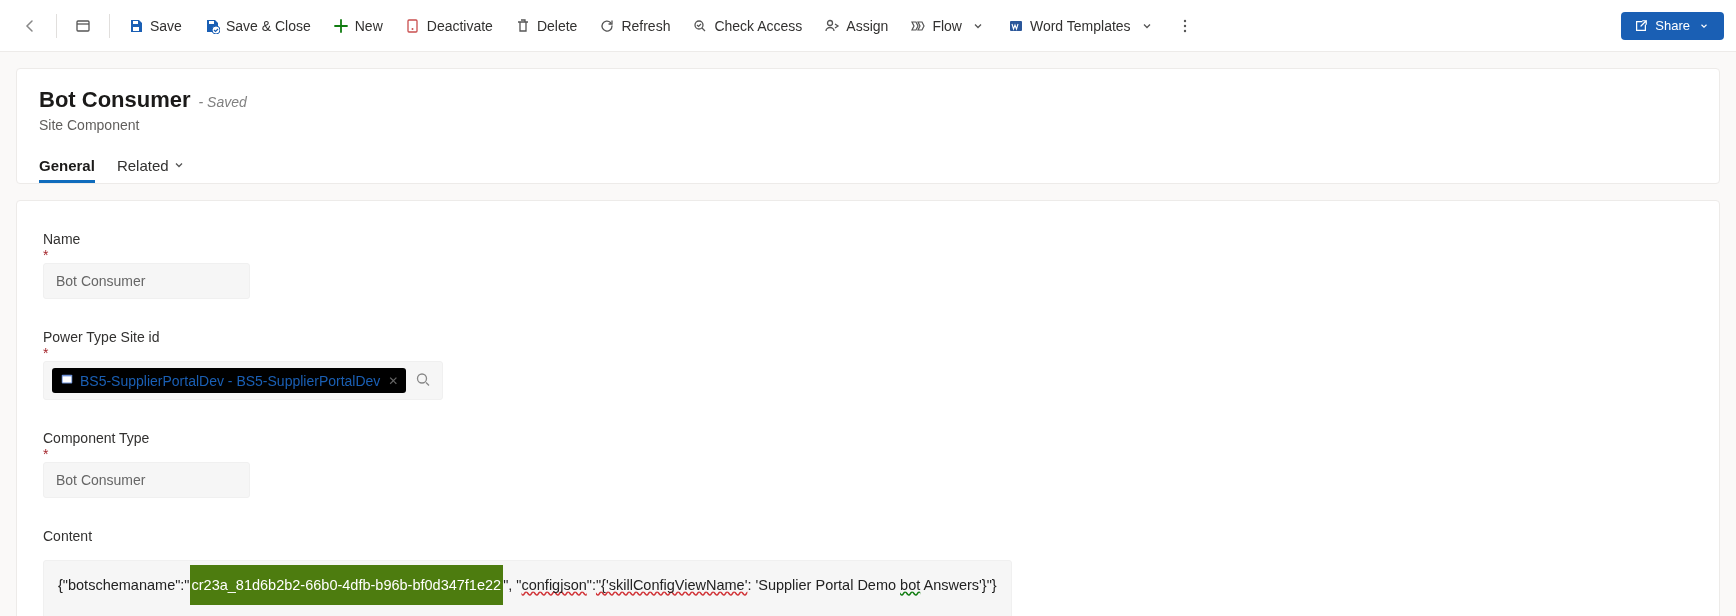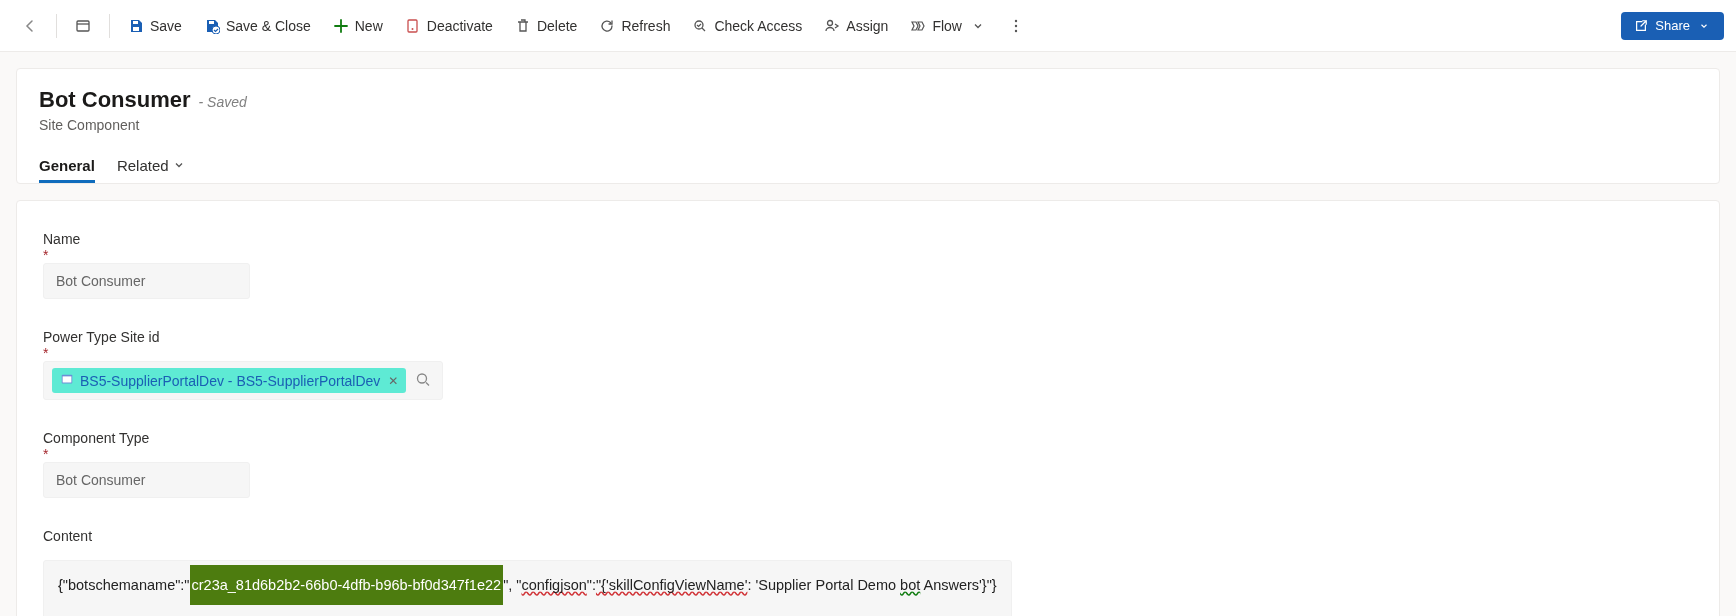--- a/index.html
+++ b/index.html
@@ -113,21 +113,21 @@
     border: 1px solid #f0f0f0;
     border-radius: 3px;
     padding: 6px 36px 6px 8px;
     display: flex;
     align-items: center;
   }
   .lookup-chip {
     display: inline-flex;
     align-items: center;
     gap: 6px;
-    background: #5eead4;
+    background: #000000;
     color: #1a5fb4;
     padding: 4px 8px;
     border-radius: 3px;
     font-size: 14px;
   }
   .lookup-chip .remove {
     color: #666;
     cursor: pointer;
     font-size: 12px;
     margin-left: 2px;
@@ -260,20 +260,34 @@
     </span>
     <span>Assign</span>
   </button>
   <button class="btn">
     <span class="icon">
       <svg width="16" height="16" viewBox="0 0 16 16">
           <path d="M2 4h4l2 4-2 4H2l2-4zM8 4h4l2 4-2 4H8l2-4z" stroke="#555" stroke-width="1.2" fill="none"></path>
         </svg>
     </span>
     <span>Flow</span>
+    <span class="icon chev">
+      <svg width="12" height="12" viewBox="0 0 12 12">
+          <path d="M3 4.5 6 7.5 9 4.5" stroke="#555" stroke-width="1.3" fill="none"></path>
+        </svg>
+    </span>
+  </button>
+  <button class="btn">
+    <span class="icon">
+      <svg width="16" height="16" viewBox="0 0 16 16">
+          <rect x="2" y="3" width="12" height="10" rx="1" fill="#2b579a"></rect>
+          <path d="M4 6l1.5 5L7 7l1.5 4L10 6" stroke="#fff" stroke-width="1.1" fill="none"></path>
+        </svg>
+    </span>
+    <span>Word Templates</span>
     <span class="icon chev">
       <svg width="12" height="12" viewBox="0 0 12 12">
           <path d="M3 4.5 6 7.5 9 4.5" stroke="#555" stroke-width="1.3" fill="none"></path>
         </svg>
     </span>
   </button>
   <button class="btn">
     <span class="icon">
       <svg width="16" height="16" viewBox="0 0 16 16">
           <circle cx="8" cy="3" r="1.2" fill="#555"></circle>

